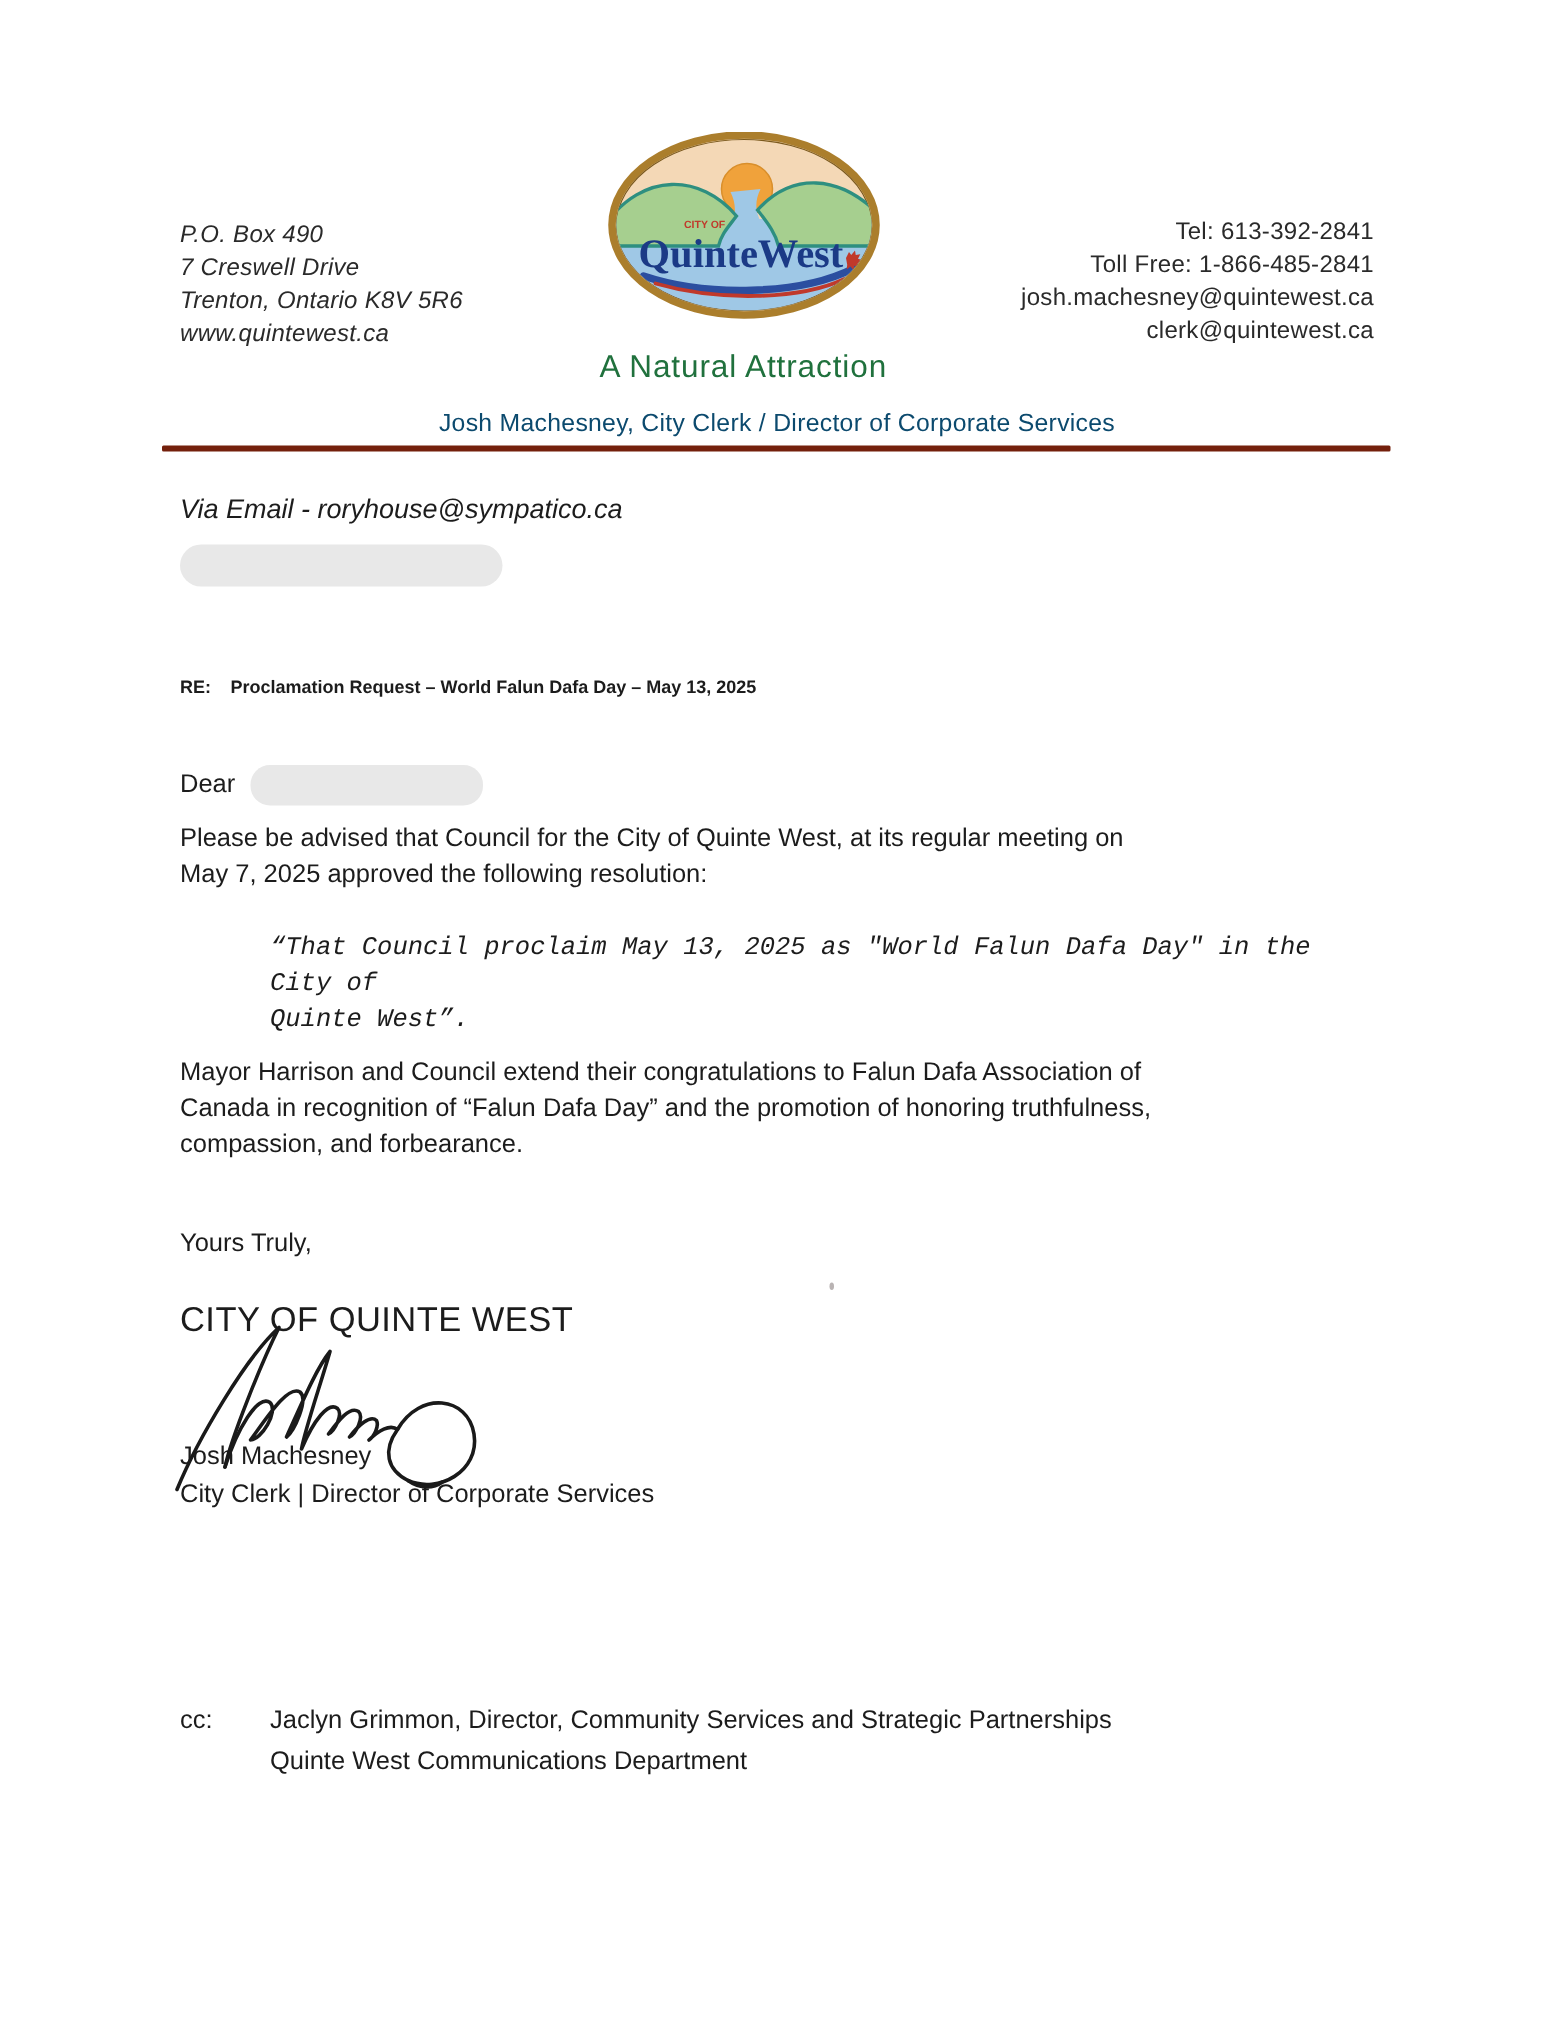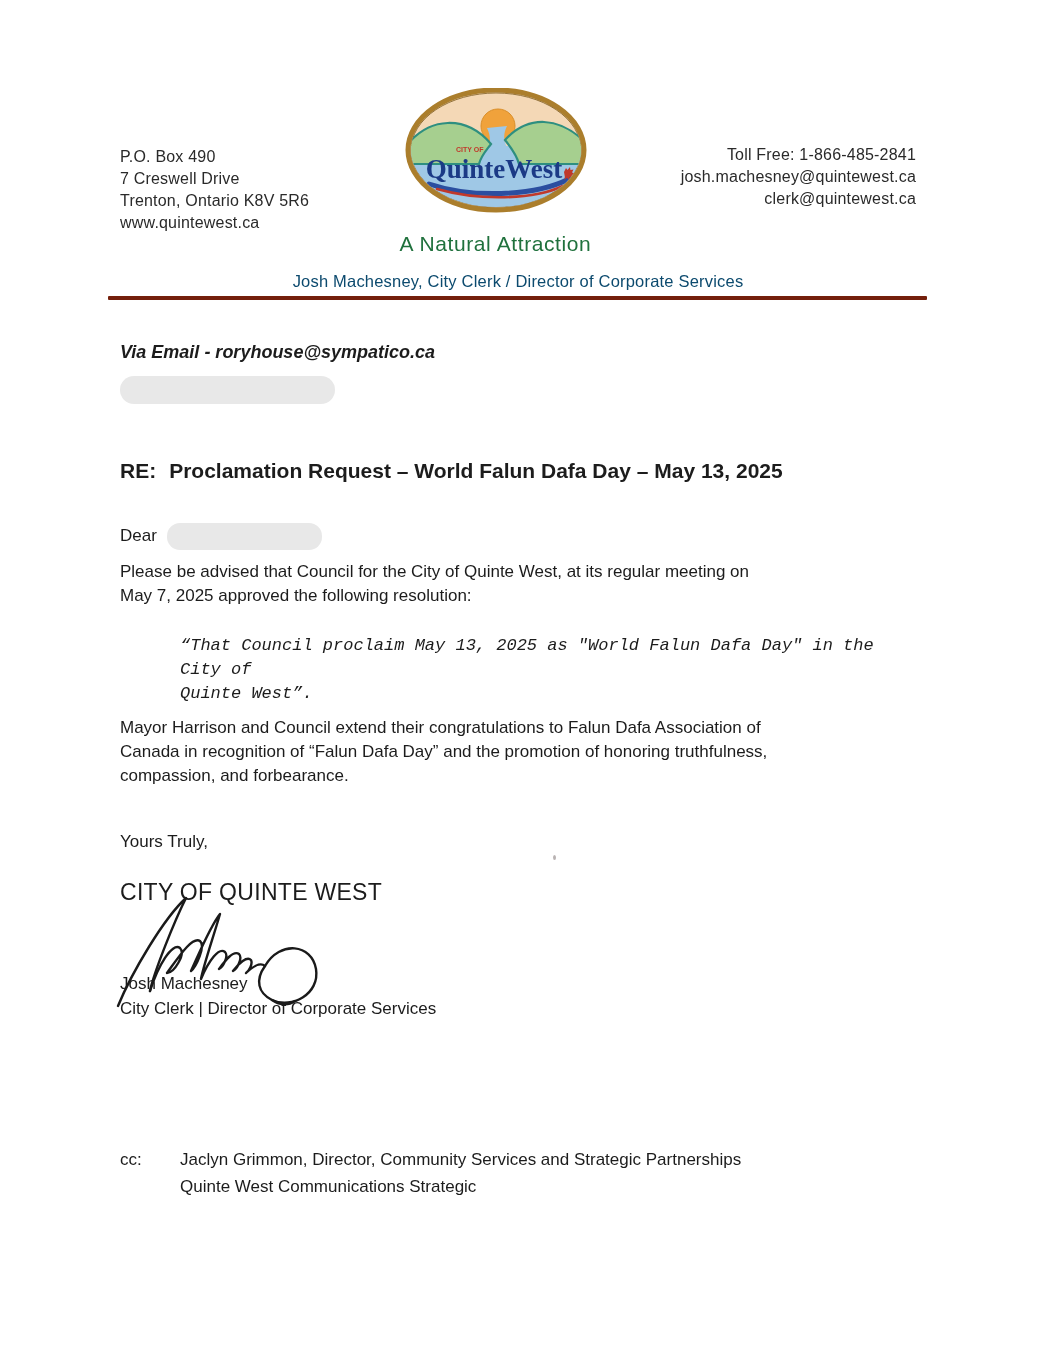--- a/index.html
+++ b/index.html
@@ -17,21 +17,21 @@
     padding: 88px 127px 0 120px;
     overflow: hidden;
   }
 
   
   .letterhead {
     display: grid;
     grid-template-columns: 255px 1fr 300px;
     align-items: start;
   }
-  .lh-address { margin-top: 58px; font-size: 16px; line-height: 22px; color: #2a2a2a; letter-spacing: 0.2px; }
+  .lh-address { margin-top: 58px; font-size: 16px; line-height: 22px; color: #2a2a2a; letter-spacing: 0.2px; font-style: italic; }
   .lh-contact { margin-top: 56px; font-size: 16px; line-height: 22px; color: #2a2a2a; text-align: right; letter-spacing: 0.2px; }
   .lh-center { text-align: center; }
   .logo-svg { width: 192px; height: 130px; display: inline-block; }
   .lh-tagline {
     margin-top: 10px;
     font-size: 21px;
     color: #20713d;
     letter-spacing: 0.6px;
   }
   .signatory {
@@ -44,30 +44,30 @@
   .rule {
     border: none;
     height: 4px;
     background: #74200c;
     margin: 5px -11px 0 -12px;
     border-radius: 1px;
   }
 
   
   main { font-size: 17px; line-height: 24px; color: #1c1c1c; }
-  .via-email { margin-top: 40px; font-weight: bold; font-style: italic; font-size: 18px; }
+  .via-email { margin-top: 26px; font-weight: normal; font-style: italic; font-size: 18px; }
   .date { margin-top: 44px; }
   .recipient { margin-top: 26px; line-height: 25px; }
   .redact {
     display: inline-block;
     background: #e8e8e8;
     border-radius: 14px;
   }
   .redact-addr { margin-top: 12px; width: 215px; height: 28px; }
-  .subject { margin-top: 48px; font-weight: bold; font-size: 21px; }
+  .subject { margin-top: 48px; font-weight: bold; font-size: 12px; }
   .subject .subject-label { margin-right: 13px; }
   .salutation { margin-top: 40px; }
   .redact-name { width: 155px; height: 27px; margin-left: 10px; vertical-align: middle; border-radius: 13px; }
   .para { margin-top: 10px; white-space: pre-line; }
   .quote { margin-top: 26px; margin-left: 60px; font-style: italic; font-family: Liberation Mono, monospace; }
   .closing { margin-top: 42px; }
 
   
   .sig-block { position: relative; margin-top: 26px; }
   .org { font-size: 23px; letter-spacing: 0.3px; }
@@ -134,20 +134,21 @@
           <text x="55" y="64" font-size="7" font-weight="bold" fill="#c0392b" font-family="Liberation Sans, sans-serif">CITY OF</text>
           <text x="93" y="90" text-anchor="middle" font-size="27" font-weight="bold" fill="#1b3a86" font-family="Liberation Serif, serif">QuinteWest</text>
 
           <path d="M163,84 l2,-4 l1.5,2 l2.5,-3 l0.5,3 l3,-0.5 l-1.5,3 l3,1 l-3,2 l1,2.5 l-3.5,-0.8 l-0.5,3 l-2,-2.5 l-2.5,2 l0.3,-3.2 Z" fill="#c0392b"></path>
         </g>
       </svg>
       <div class="lh-tagline">A Natural Attraction</div>
     </div>
 
     <div class="lh-contact">
+      <div>Tel: 613-392-2841</div>
       <div>Toll Free: 1-866-485-2841</div>
       <div>josh.machesney@quintewest.ca</div>
       <div>clerk@quintewest.ca</div>
     </div>
   </header>
 
   <div class="signatory">Josh Machesney, City Clerk / Director of Corporate Services</div>
   <hr class="rule">
 
   <main>
@@ -188,19 +189,19 @@
         </g>
       </svg>
       <div class="signer-name">Josh Machesney</div>
       <div class="signer-title">City Clerk | Director of Corporate Services</div>
     </div>
 
     <div class="cc-row">
       <span class="cc-label">cc:</span>
       <div>
         <div>Jaclyn Grimmon, Director, Community Services and Strategic Partnerships</div>
-        <div>Quinte West Communications Strategic</div>
+        <div>Quinte West Communications Department</div>
       </div>
     </div>
   </main>
 
   <span class="scan-dot"></span>
 </div>
 
 </body></html>

